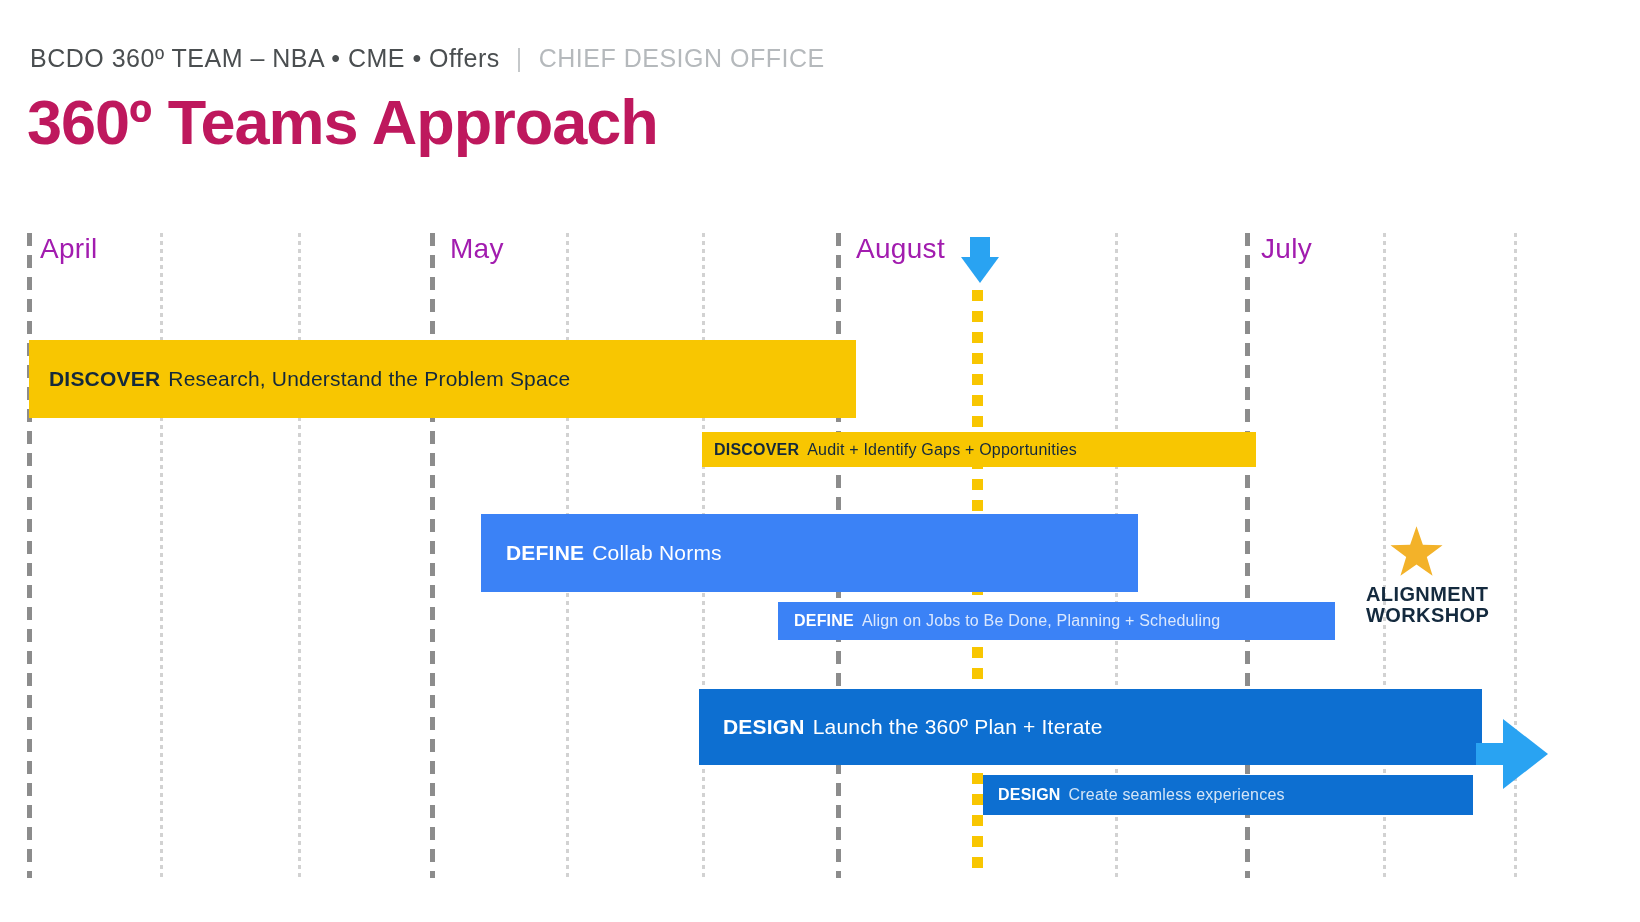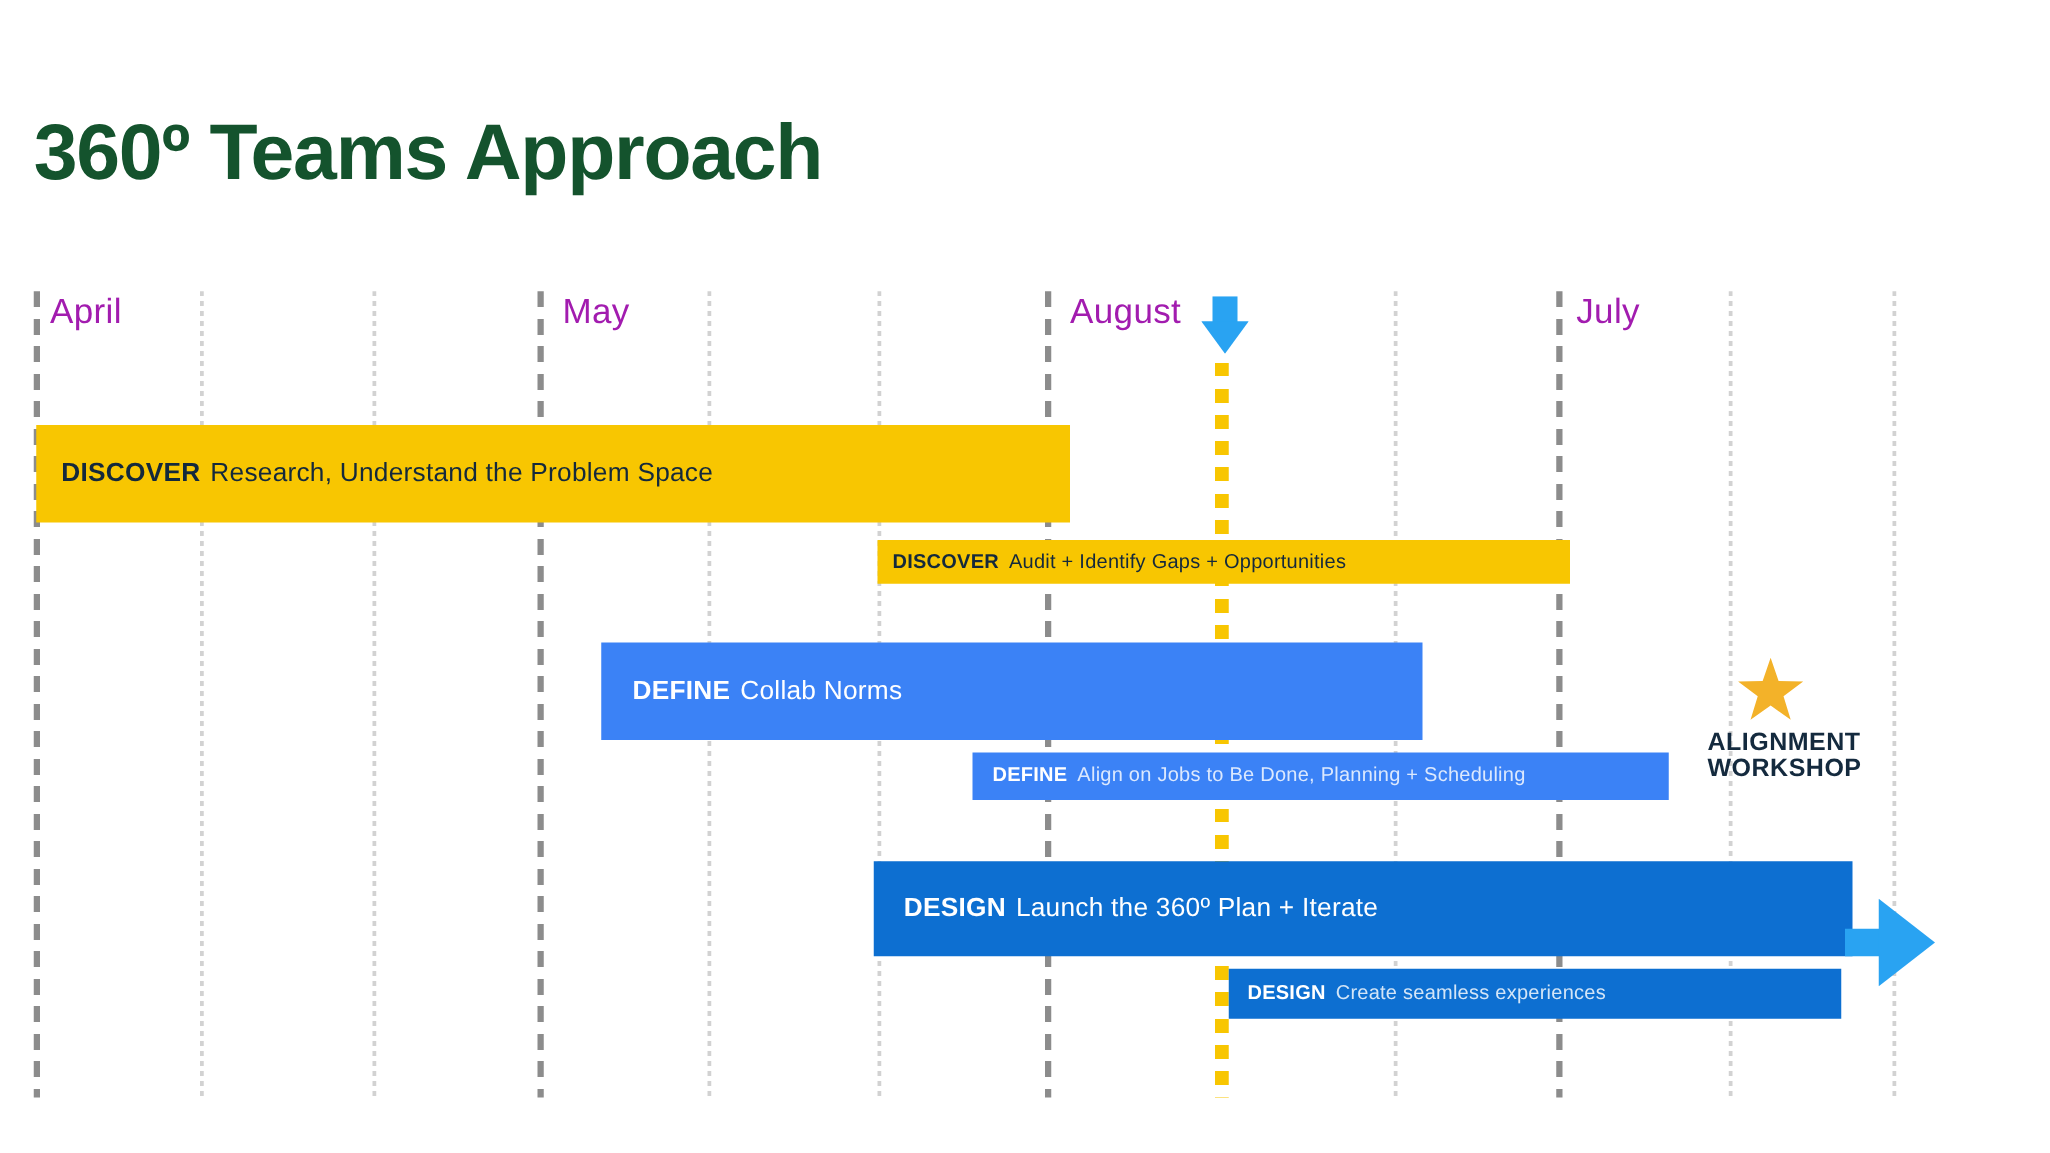--- a/index.html
+++ b/index.html
@@ -9,21 +9,21 @@
   }
   
   .eyebrow{
     position:absolute;left:30px;top:44px;font-size:25px;letter-spacing:.5px;
     color:#4a4e50;white-space:nowrap;
   }
   .eyebrow .sep{color:#c5c8ca;font-weight:300;margin:0 16px;}
   .eyebrow .org{color:#b5b9bc;}
   .slide-title{
     position:absolute;left:27px;top:88px;font-size:63px;font-weight:700;
-    color:#14532d;letter-spacing:-1px;line-height:1.1;white-space:nowrap;
+    color:#be185d;letter-spacing:-1px;line-height:1.1;white-space:nowrap;
   }
   
   .gl{position:absolute;top:233px;height:645px;}
   .gl.major{
     width:5px;
     background:repeating-linear-gradient(to bottom,#8c8c8c 0px,#8c8c8c 13px,transparent 13px,transparent 22px);
   }
   .gl.minor{
     width:3px;
     background:repeating-linear-gradient(to bottom,#d2d2d2 0px,#d2d2d2 4px,transparent 4px,transparent 8px);
@@ -66,20 +66,23 @@
     position:absolute;left:1366px;top:584px;z-index:2;font-size:20px;font-weight:700;
     color:#142a3e;letter-spacing:.4px;line-height:21px;
   }
   .fwd-arrow{position:absolute;left:1476px;top:719px;z-index:2;}
 </style>
 </head>
 <body>
 
 <div id="stage">
 
+  <div class="eyebrow">
+    <span>BCDO 360º TEAM – NBA • CME • Offers</span><span class="sep">|</span><span class="org">CHIEF DESIGN OFFICE</span>
+  </div>
   <div class="slide-title">360º Teams Approach</div>
 
   <div class="gl major g-apr"></div>
   <div class="gl major g-may"></div>
   <div class="gl major g-jun"></div>
   <div class="gl major g-jul"></div>
   <div class="gl minor m1"></div>
   <div class="gl minor m2"></div>
   <div class="gl minor m3"></div>
   <div class="gl minor m4"></div>

